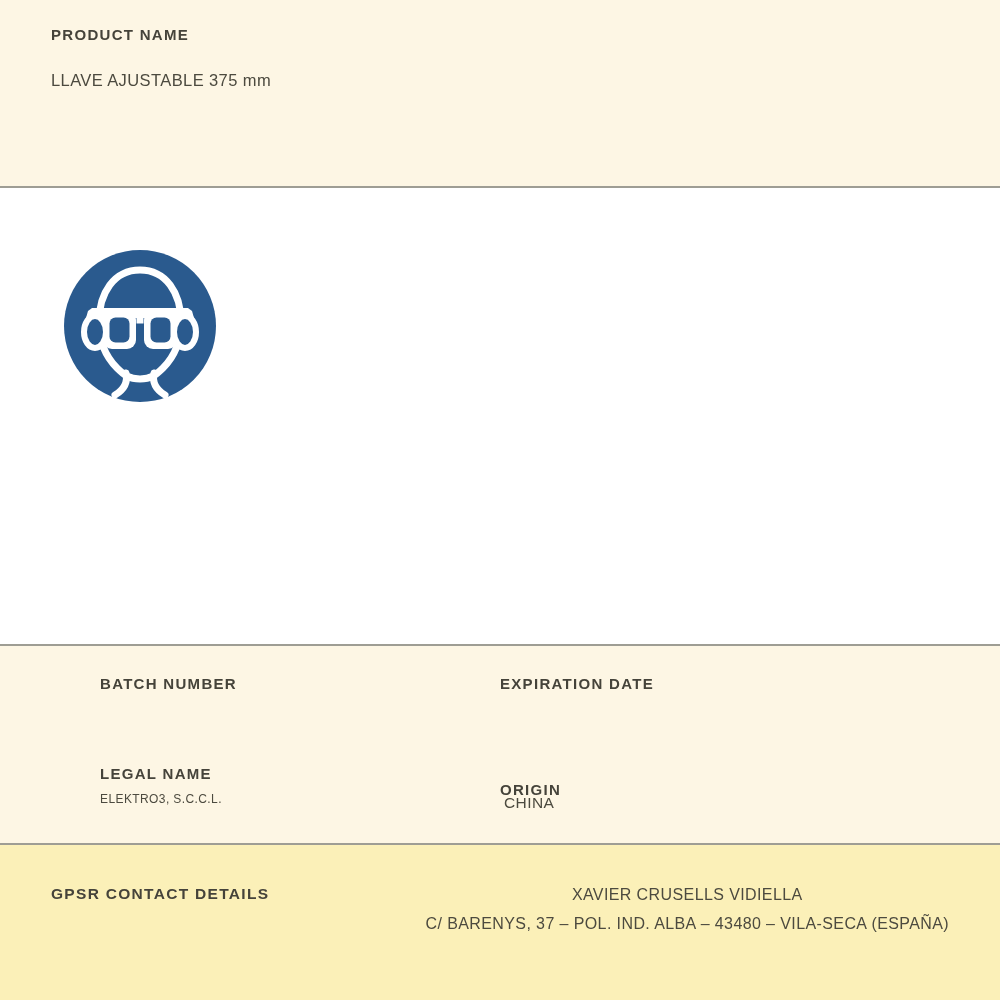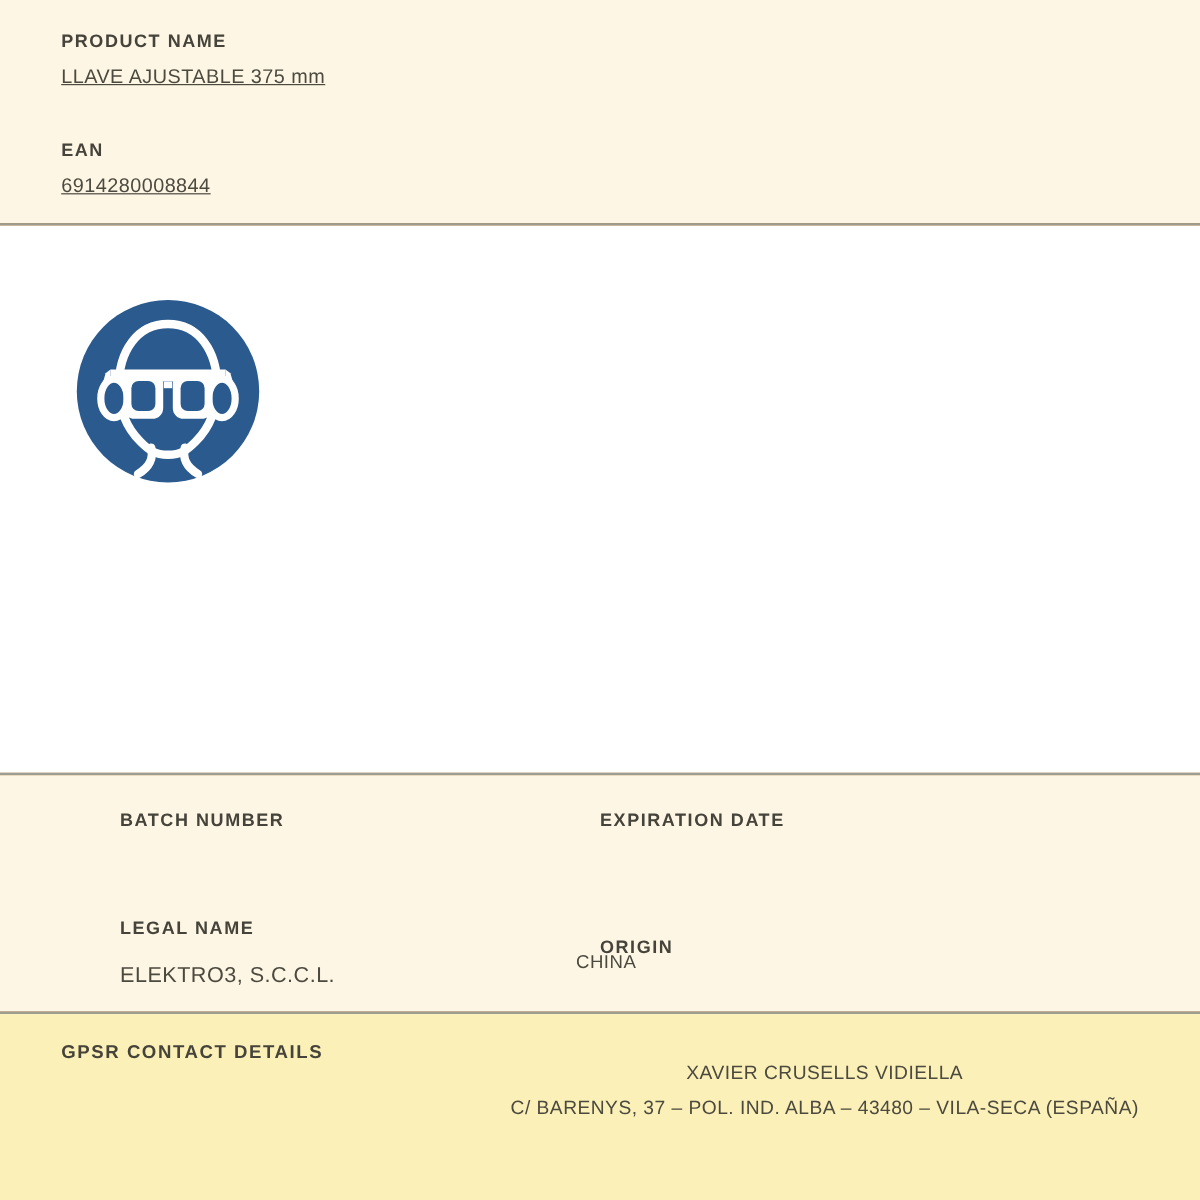--- a/index.html
+++ b/index.html
@@ -1,67 +1,63 @@
 <!DOCTYPE html>
 <html><head>
 <meta charset="utf-8">
 <style>
   html,body { margin:0; padding:0; background:#ffffff; }
   .page {
     position:relative; width:1000px; height:1000px; overflow:hidden;
-    font-family:"Liberation Sans", sans-serif; color:#4a473c; background:#a16207;
+    font-family:"Liberation Sans", sans-serif; color:#4a473c; background:#ec4899;
   }
   .sec { position:absolute; left:0; width:1000px; }
   .sec-top     { top:0;     height:186px; background:#fdf6e4; }
   .sec-middle  { top:188px; height:456px; background:#ffffff; }
   .sec-info    { top:646px; height:197px; background:#fdf6e4; }
   .sec-contact { top:845px; height:155px; background:#fbf0b8; }
   .divider { position:absolute; left:0; width:1000px; height:2px; background:#9e9d94; }
   .d1 { top:186px; }
   .d2 { top:644px; }
   .d3 { top:843px; }
 
   .label { font-weight:700; font-size:15px; letter-spacing:1.3px; color:#45433a; }
   .value { font-weight:400; font-size:16.5px; letter-spacing:0.4px; color:#4c4a3f; }
 
   
   .f-product { position:absolute; left:51px; top:26px; }
   .f-ean     { position:absolute; left:51px; top:117px; }
-  .f-product .value, .f-ean .value { margin-top:12px;text-decoration:underline; }
+  .f-product .value, .f-ean .value { margin-top:28px; }
 
   
   .safety-icon { position:absolute; left:62px; top:60px; width:156px; height:156px; }
 
   
   .cell { position:absolute; width:400px; }
   .c-batch  { left:100px; top:29px; }
   .c-expiry { left:500px; top:29px; }
   .c-legal-label  { left:100px; top:119px; }
-  .c-legal-value  { left:100px; top:156px; font-size:18px; }
+  .c-legal-value  { left:100px; top:146px; font-size:12px; }
   .c-origin-label { left:500px; top:119px;margin-top:16px; }
-  .c-origin-value { left:480px; top:148px; font-size:15.5px; }
+  .c-origin-value { left:504px; top:148px; font-size:15.5px; }
 
   
-  .gpsr-label { position:absolute; left:51px; top:24px; font-size:15.5px; }
+  .gpsr-label { position:absolute; left:51px; top:40px; font-size:15.5px; }
   .contact-block { position:absolute; right:51px; top:36px; text-align:center; }
   .cline { font-size:16px; letter-spacing:0.4px; line-height:28.5px; color:#4c4a3f; }
 </style>
 </head>
 <body>
 
 <div class="page">
 
   <section class="sec sec-top">
     <div class="f-product">
       <div class="label">PRODUCT NAME</div>
       <div class="value">LLAVE AJUSTABLE 375 mm</div>
-    </div>
-    <div class="f-ean">
-      <div class="label">EAN</div>
-      <div class="value">6914280008844</div>
     </div>
   </section>
   <div class="divider d1"></div>
 
   <section class="sec sec-middle">
     <svg class="safety-icon" viewBox="0 0 156 156" xmlns="http://www.w3.org/2000/svg" aria-hidden="true">
 
       <circle cx="78" cy="78" r="76" fill="#2a5a8e"></circle>
 
       <path d="M 78,22 C 52,22 37,45 37,74 C 37,98 47,112 55,120 C 62,127 67,131 78,131

